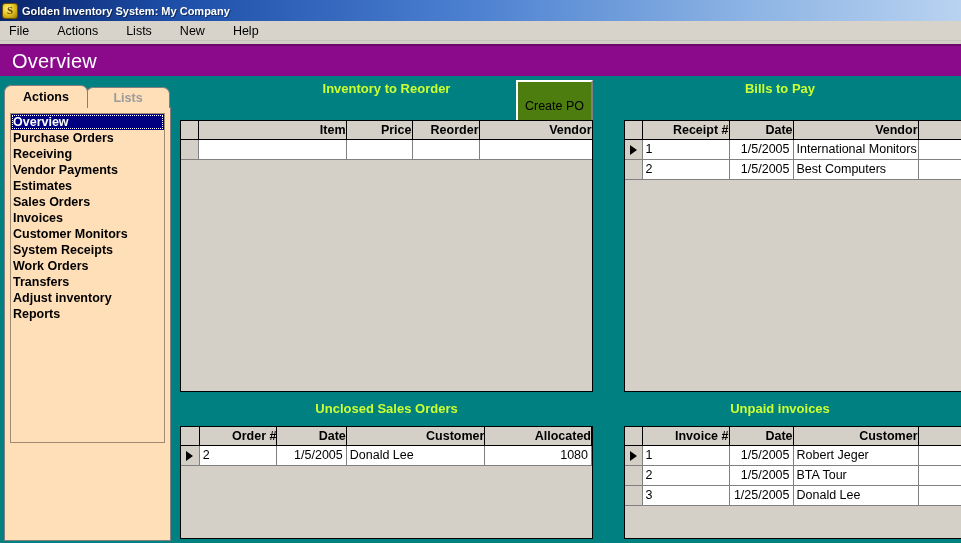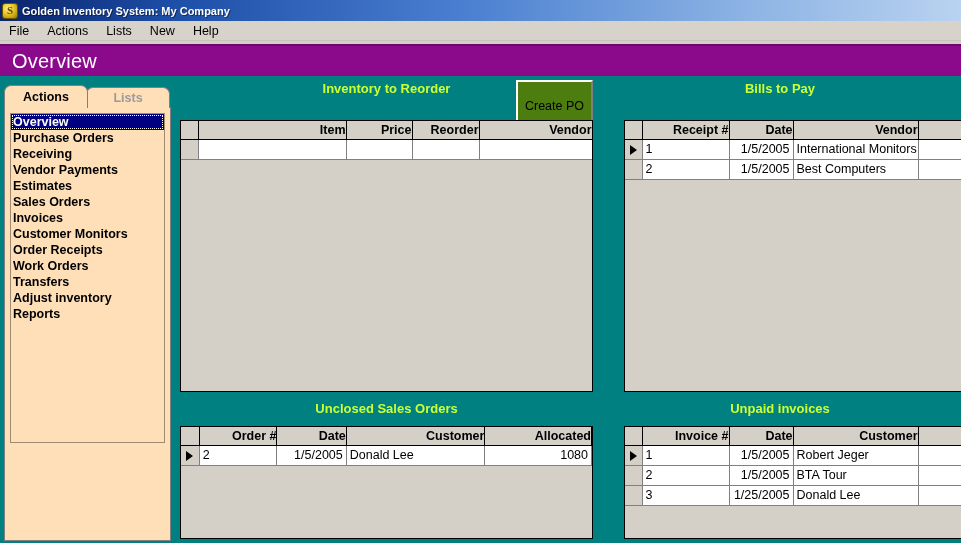--- a/index.html
+++ b/index.html
@@ -31,20 +31,21 @@
     color: #ffffff; font-size: 11px; font-weight: bold;
     text-shadow: 1px 1px 0 rgba(0,0,0,0.45);
     white-space: nowrap;
   }
 
   
   .menubar {
     position: absolute; left: 0; top: 21px; width: 961px; height: 20px;
     background: #d7d3cb; display: flex; align-items: center;
     border-bottom: 1px solid #c8c4bc;
+    gap: 10px;
   }
   .menu-item {
     font-size: 12.5px; color: #000; padding: 2px 9px; cursor: default;
     font-family: "Liberation Sans", sans-serif;
   }
 
   
   .banner {
     position: absolute; left: 0; top: 44px; width: 961px; height: 32px;
     background: #8b0a8b; display: flex; align-items: center;
@@ -190,21 +191,21 @@
     <div class="navpanel">
       <div class="navlist">
         <div class="nav-item selected">Overview</div>
         <div class="nav-item">Purchase Orders</div>
         <div class="nav-item">Receiving</div>
         <div class="nav-item">Vendor Payments</div>
         <div class="nav-item">Estimates</div>
         <div class="nav-item">Sales Orders</div>
         <div class="nav-item">Invoices</div>
         <div class="nav-item">Customer Monitors</div>
-        <div class="nav-item">Order Receipts</div>
+        <div class="nav-item">System Receipts</div>
         <div class="nav-item">Work Orders</div>
         <div class="nav-item">Transfers</div>
         <div class="nav-item">Adjust inventory</div>
         <div class="nav-item">Reports</div>
       </div>
     </div>
 
   </div>
 
   <div class="panel" id="panel-inventory">

